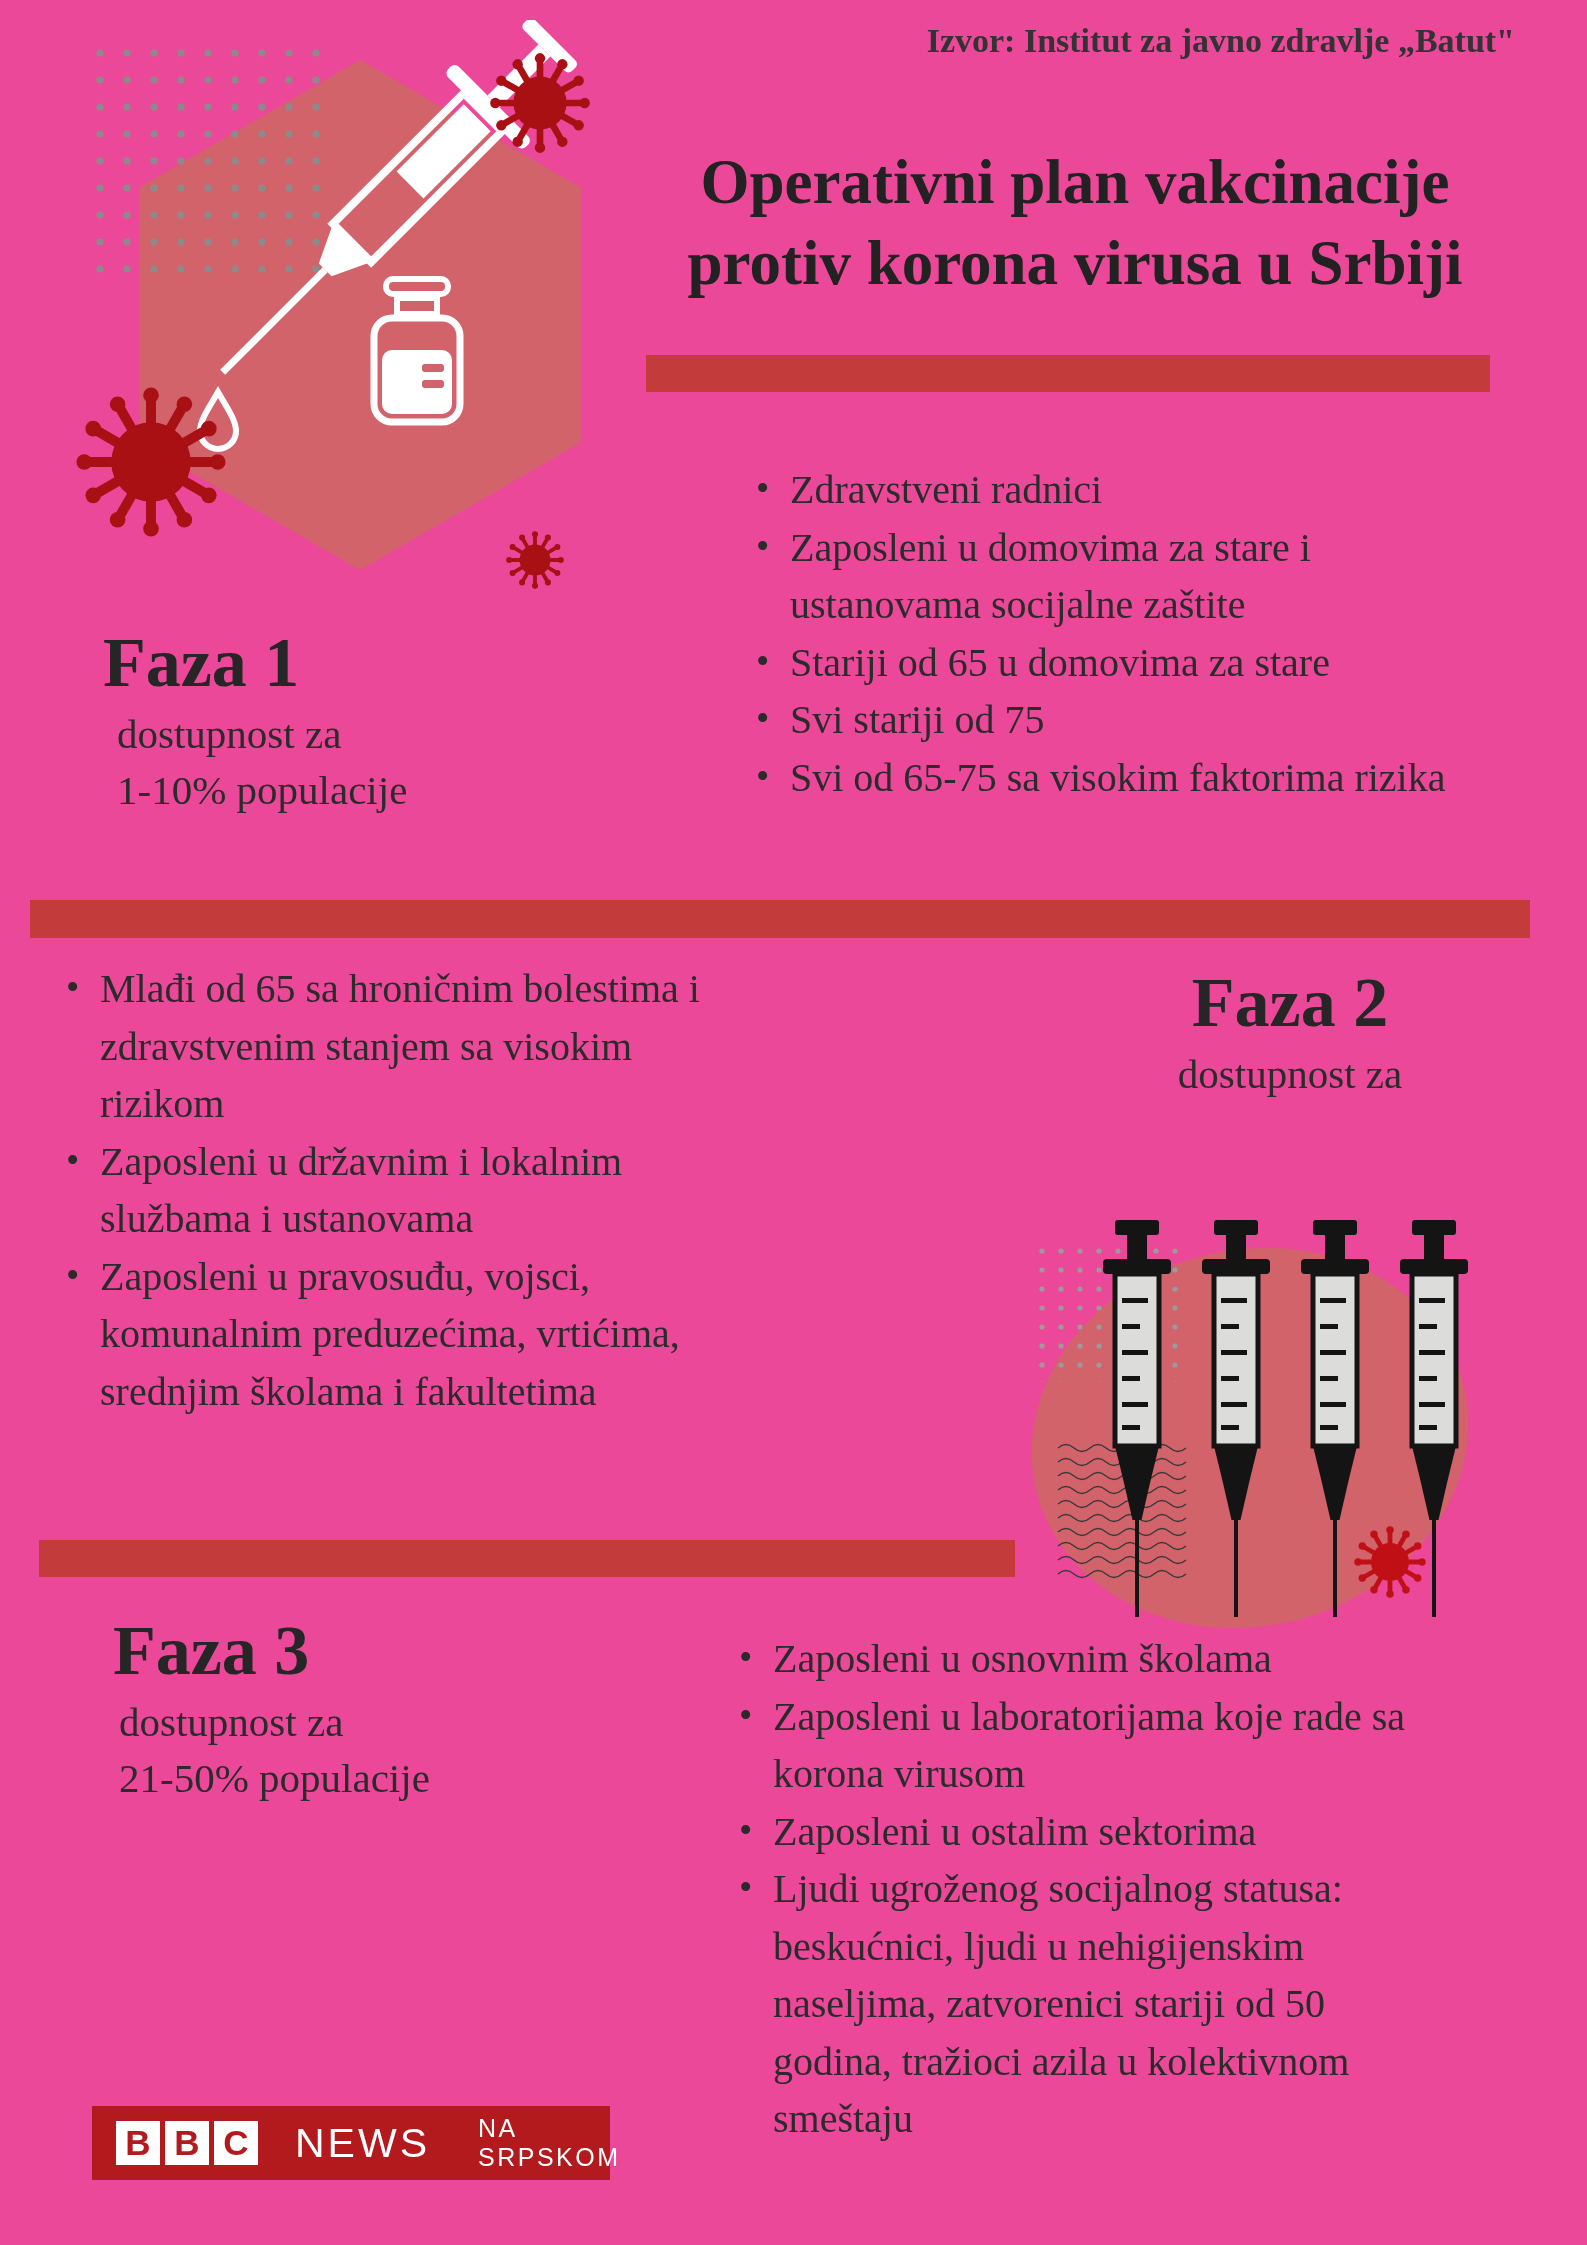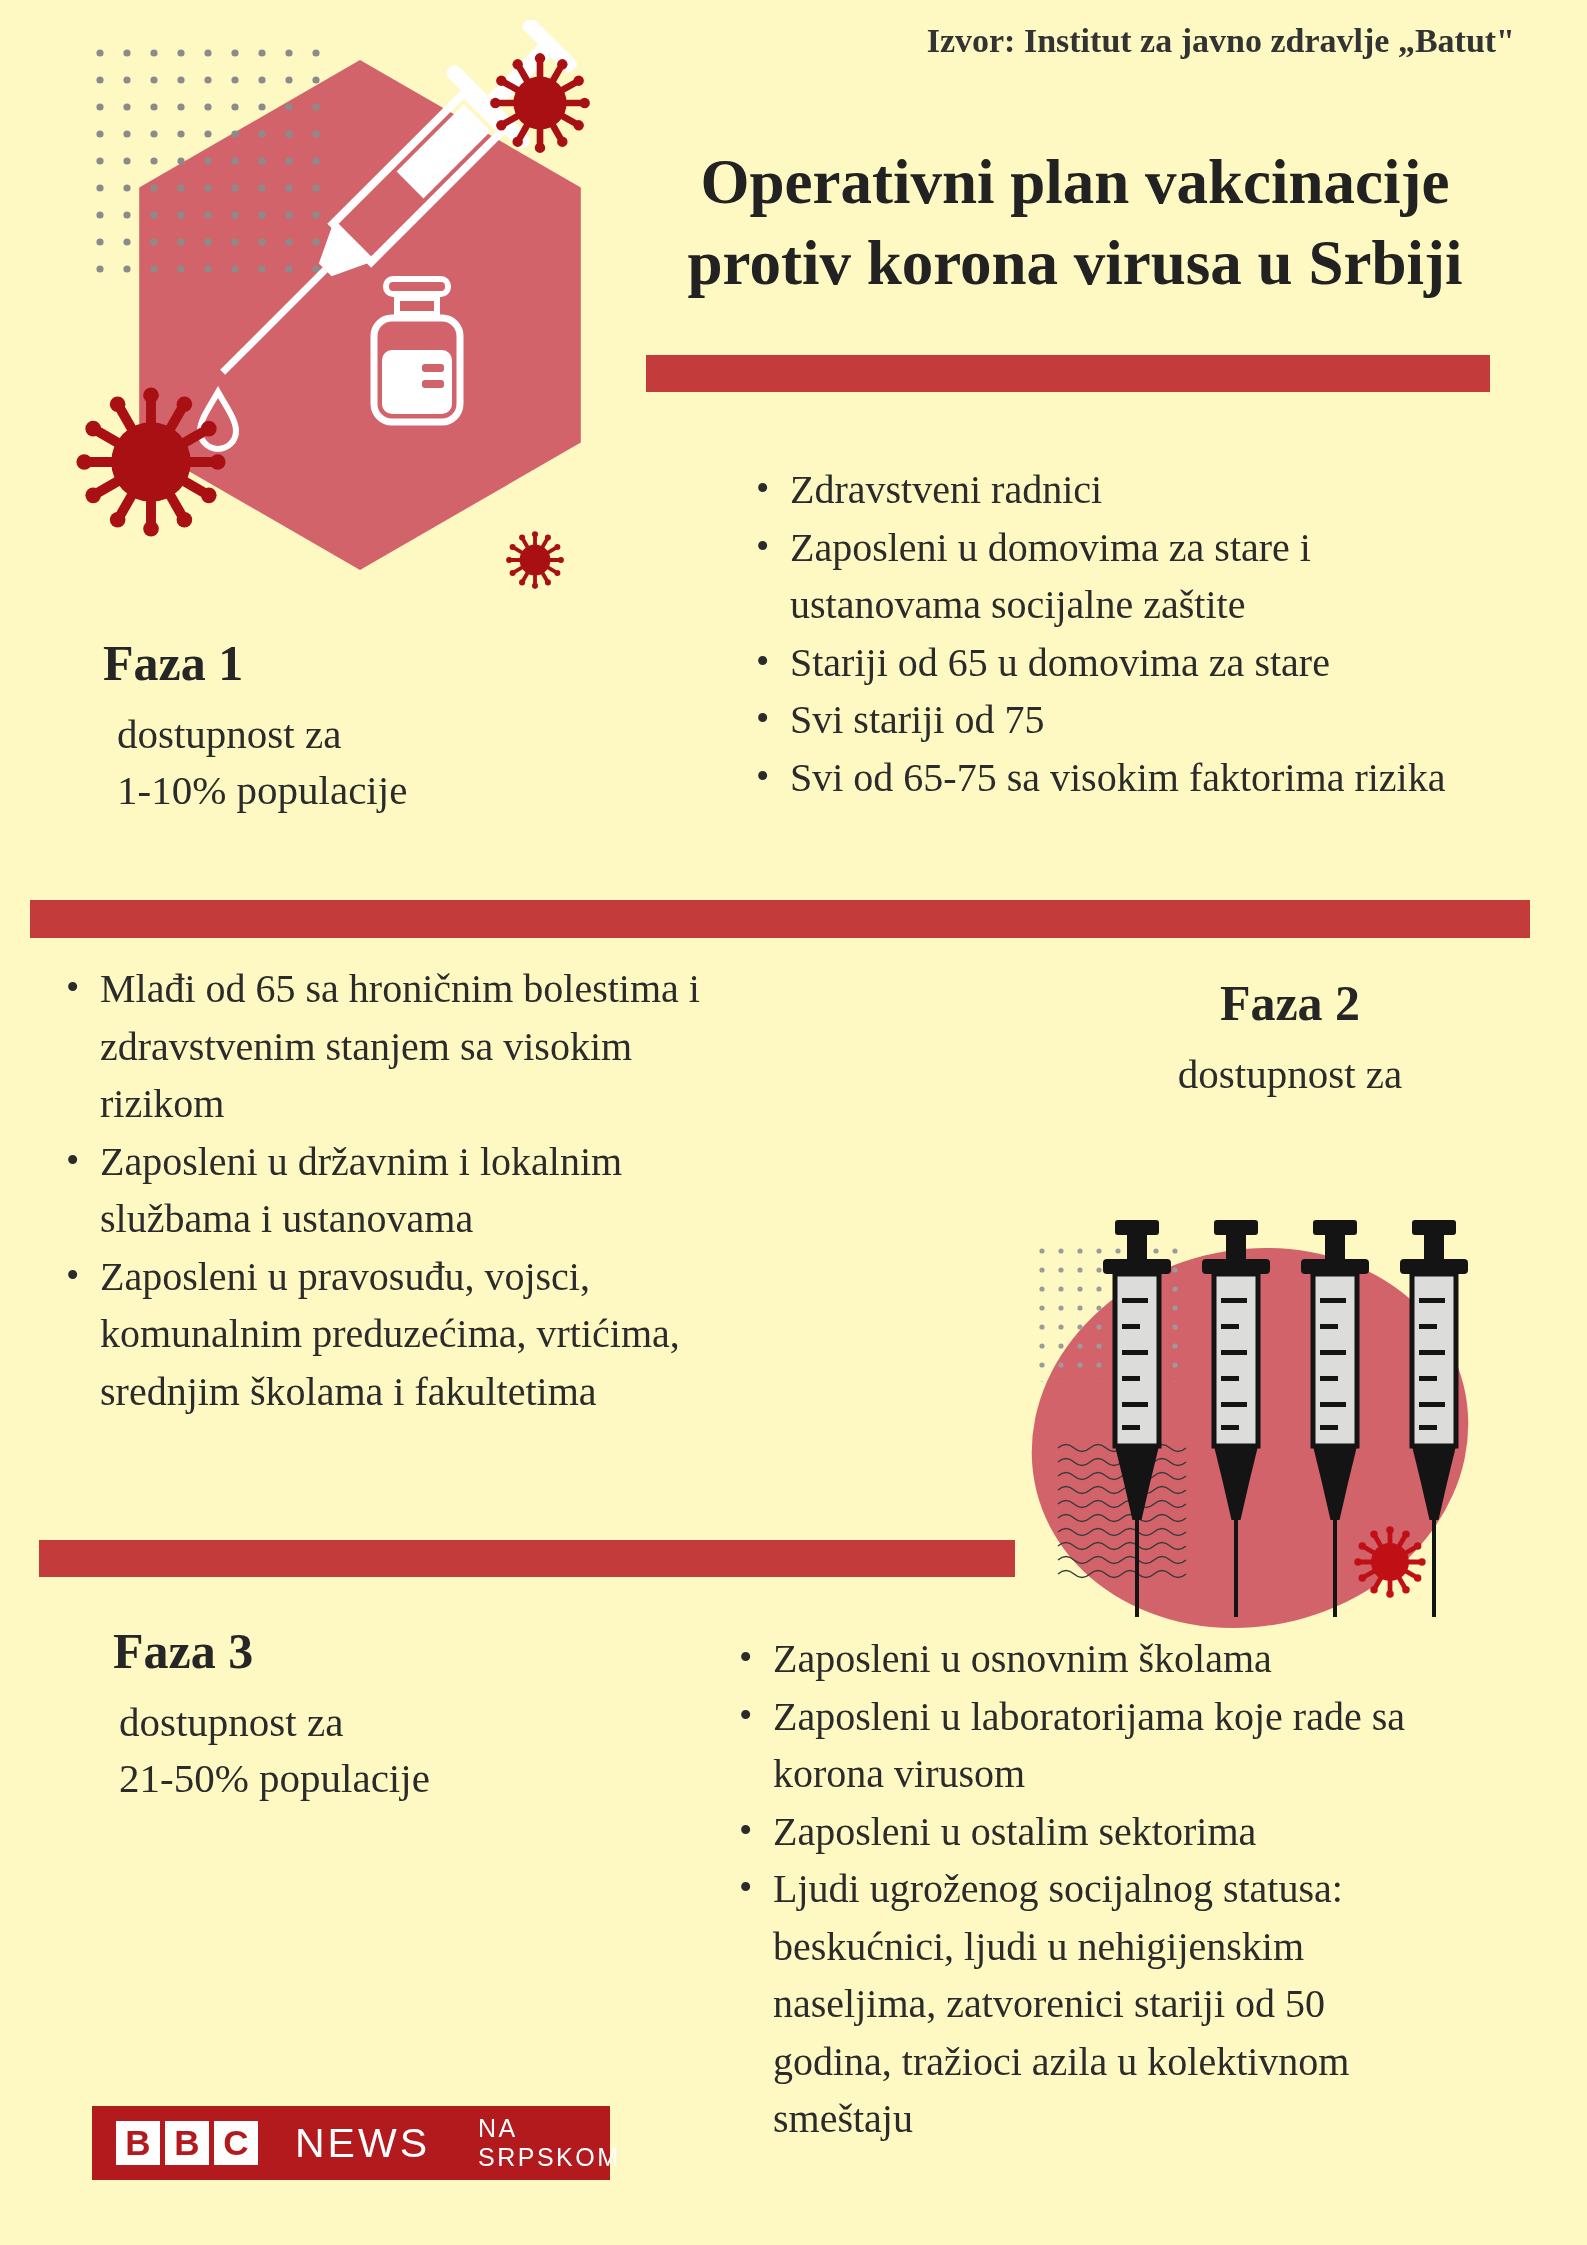--- a/index.html
+++ b/index.html
@@ -1,34 +1,34 @@
 <!DOCTYPE html>
 <html><head>
 <meta charset="utf-8">
 <style>
   html,body{margin:0;padding:0;background:#e6e6e4;}
   .canvas{
-    position:relative;width:1587px;height:2245px;background:#fef9c3;
+    position:relative;width:1587px;height:2245px;background:#ec4899;
     overflow:hidden;font-family:"Liberation Serif","DejaVu Serif",serif;color:#282828;
   }
   .source{
     position:absolute;top:22px;right:72px;width:900px;text-align:right;
     font-size:34px;font-weight:bold;color:#333;
   }
   .title{
     position:absolute;top:142px;left:620px;width:910px;text-align:center;
     font-size:63px;font-weight:bold;line-height:81px;color:#222;
   }
   .redbar{position:absolute;background:#c43b3c;}
   .bar-title{left:646px;top:355px;width:844px;height:37px;}
   .bar-div1{left:30px;top:900px;width:1500px;height:38px;}
   .bar-div2{left:39px;top:1540px;width:976px;height:37px;}
 
   .phase-block{position:absolute;}
-  .phase-name{font-size:50px;font-weight:bold;color:#262626;line-height:74px;margin:0;}
+  .phase-name{font-size:70px;font-weight:bold;color:#262626;line-height:74px;margin:0;}
   .phase-sub{font-size:41px;line-height:56px;color:#2b2b2b;margin-top:6px;}
   .pb1{left:103px;top:626px;}
   .pb1 .phase-sub{margin-left:14px;}
   .pb2{left:1050px;top:966px;width:480px;text-align:center;}
   .pb3{left:113px;top:1614px;}
   .pb3 .phase-sub{margin-left:6px;}
 
   ul.bullets{list-style:none;margin:0;padding:0;position:absolute;font-size:40px;line-height:57.5px;color:#2b2b2b;}
   ul.bullets li{position:relative;padding-left:38px;margin:0;}
   ul.bullets li::before{content:"\2022";position:absolute;left:4px;top:-1px;font-size:38px;color:#2b2b2b;}

